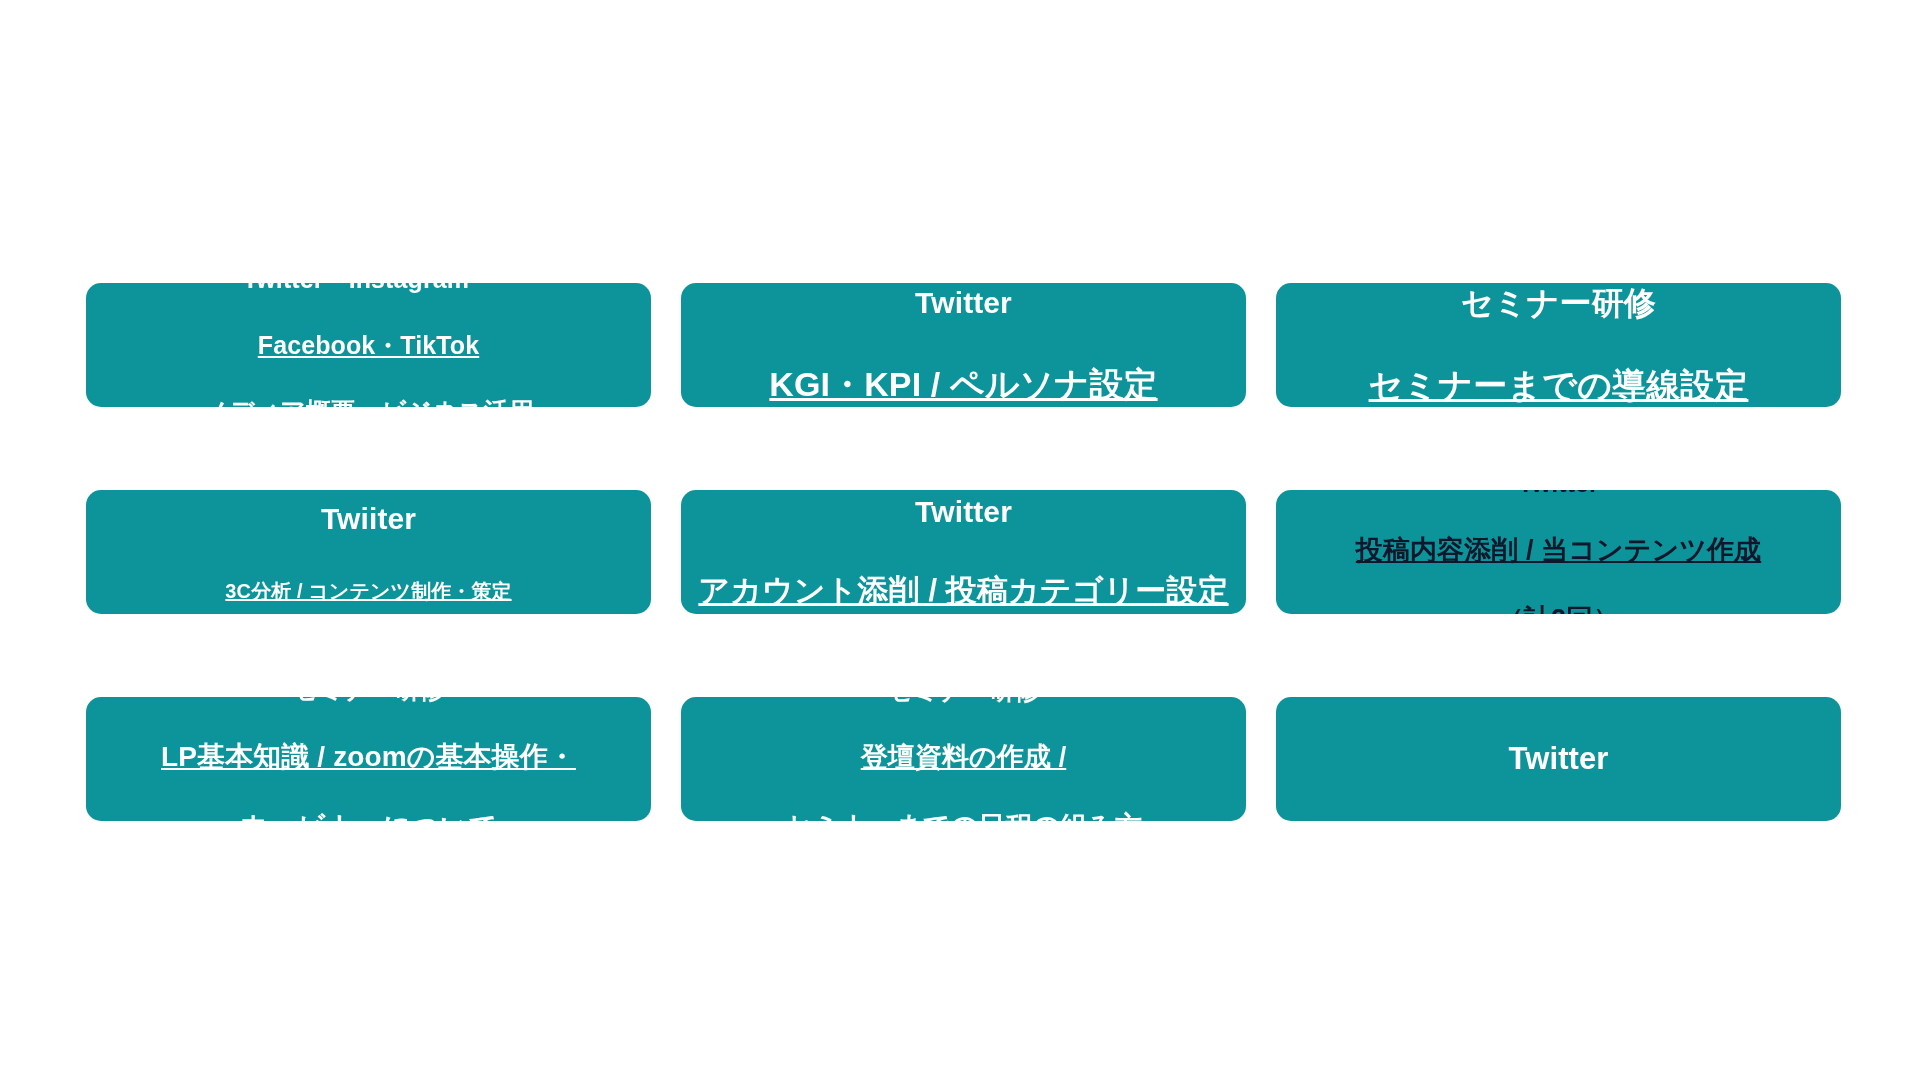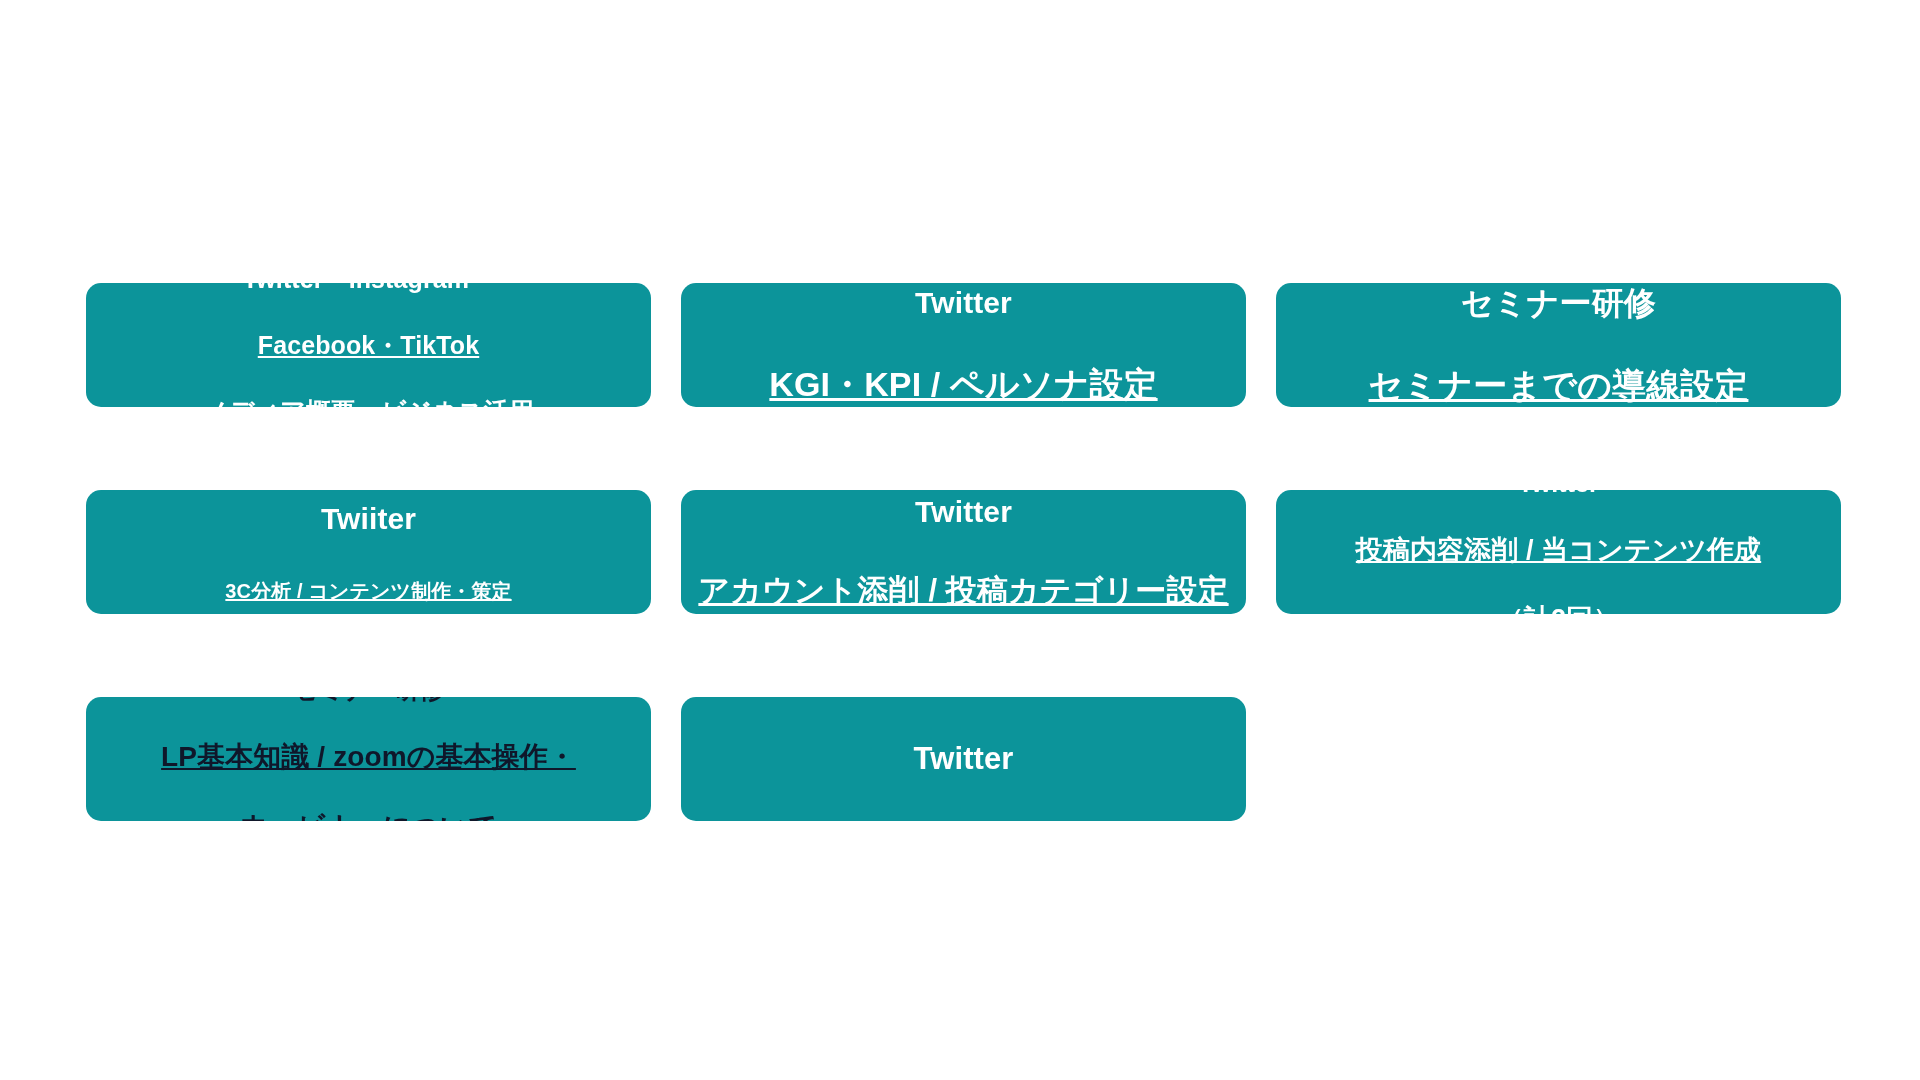--- a/index.html
+++ b/index.html
@@ -151,35 +151,42 @@
     </div>
 
     <div class="card c5 size-m" style="background: rgb(12, 148, 154);">
       <div class="card-text" style="color: rgb(255, 255, 255);">
         <span class="card-title">Twitter</span>
         <span class="card-sub">アカウント添削 / 投稿カテゴリー設定</span>
       </div>
     </div>
 
     <div class="card c6 size-s" style="background: rgb(12, 148, 154);">
-      <div class="card-text" style="color: #ffffff;">
+      <div class="card-text" style="color: #0f172a;">
         <span class="card-title">Twitter</span>
         <span class="card-sub">投稿内容添削 / 当コンテンツ作成</span>
         <span class="card-extra">（計2回）</span>
       </div>
     </div>
 
     <div class="card c7 size-s" style="background: rgb(12, 148, 154);">
-      <div class="card-text" style="color: #0f172a;">
+      <div class="card-text" style="color: #ffffff;">
         <span class="card-title">セミナー研修</span>
         <span class="card-sub">LP基本知識 / zoomの基本操作・</span>
         <span class="card-extra">ウェビナーについて</span>
       </div>
     </div>
 
+    <div class="card c8 size-s" style="background: rgb(12, 148, 154);">
+      <div class="card-text" style="color: rgb(255, 255, 255);">
+        <span class="card-title">セミナー研修</span>
+        <span class="card-sub">登壇資料の作成 /</span>
+        <span class="card-extra">セミナーまでの日程の組み方</span>
+      </div>
+    </div>
 
     <div class="card c9 size-m" style="background: rgb(12, 148, 154);">
       <div class="card-text" style="color: rgb(255, 255, 255);">
         <span class="card-title">Twitter</span>
       </div>
     </div>
 
   </div>
 </div>
 

